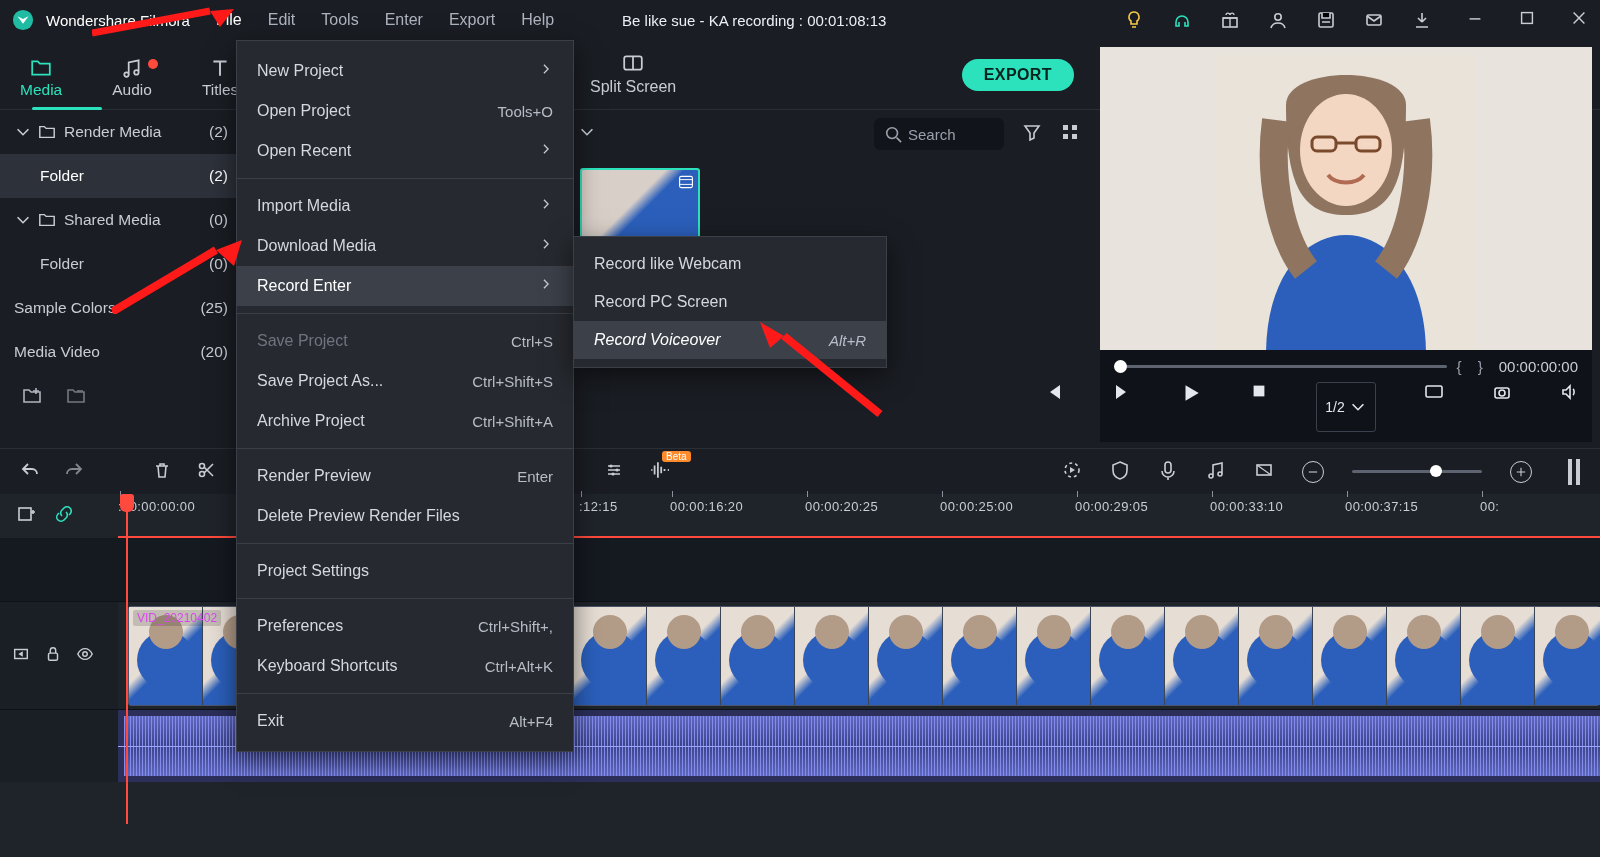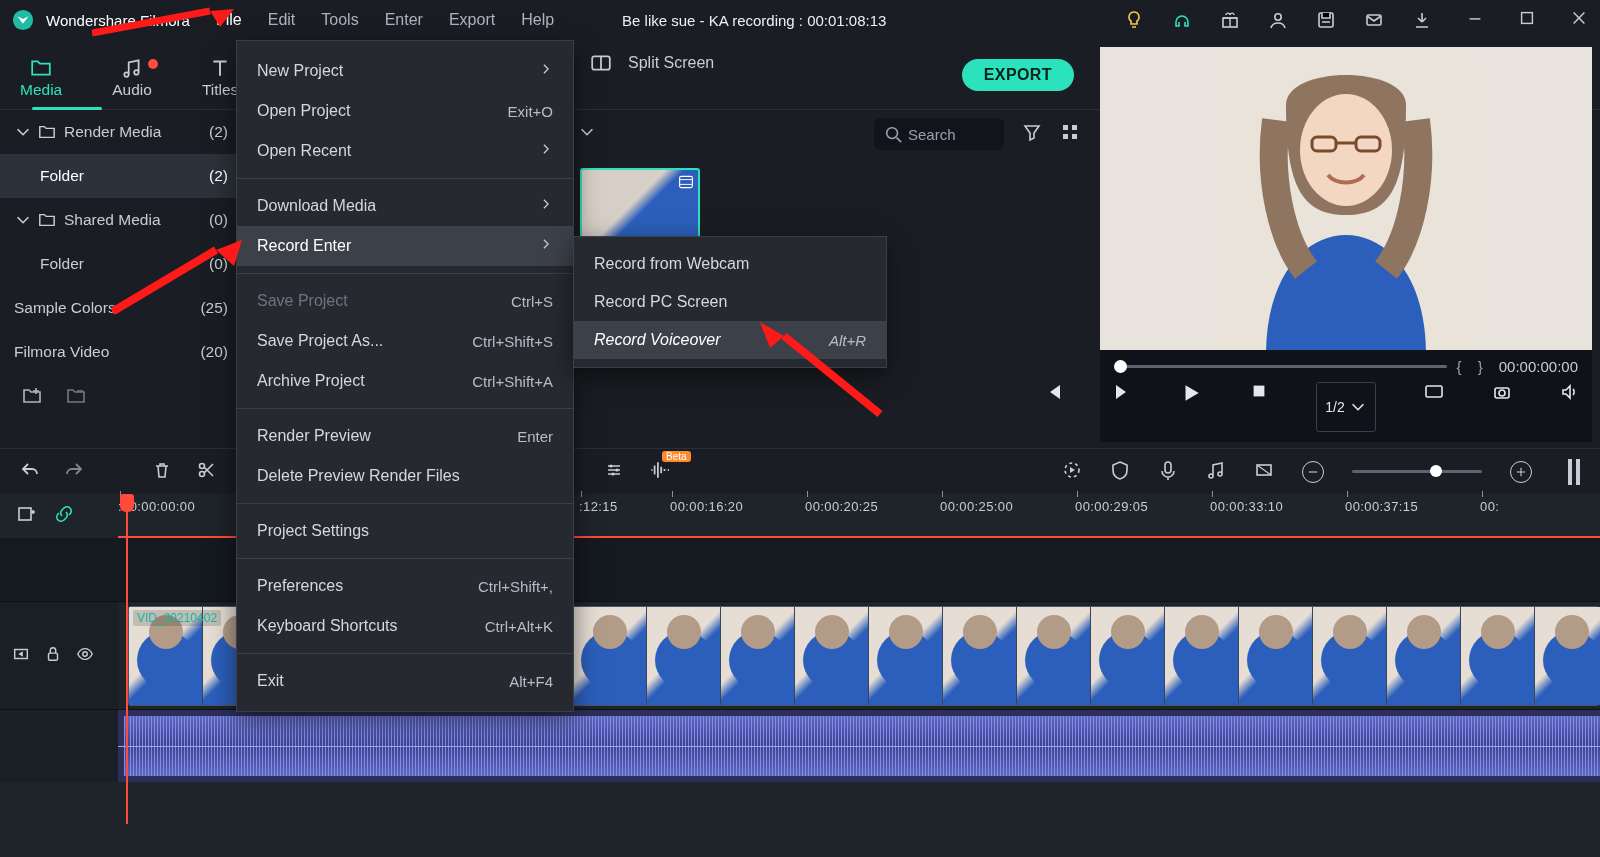--- a/index.html
+++ b/index.html
@@ -17,21 +17,21 @@
 .title-icons { display: flex; gap: 28px; align-items: center; padding-right: 8px; }
 .title-icons .ticon { width: 20px; height: 20px; display: inline-flex; align-items: center; justify-content: center; color: #c8cdd5; }
 .win-ctrl { display: flex; gap: 34px; margin-left: 18px; align-items: center; color: #c8cdd5; }
 
 
 .tabs-row { height: 70px; display: flex; align-items: flex-end; padding: 0 20px; gap: 50px; border-bottom: 1px solid #2a2f37; position: relative; }
 .tab { display: flex; flex-direction: column; align-items: center; gap: 2px; padding-bottom: 10px; font-size: 15.5px; color: #c8cdd5; position: relative; }
 .tab.active { color: #2ce2bd; }
 .tab-underline { position: absolute; bottom: -1px; left: 12px; width: 70px; height: 3px; background: #2ce2bd; border-radius: 2px; }
 .tab-reddot::after { content: ""; position: absolute; top: 2px; right: -6px; width: 10px; height: 10px; background: #ff4a3d; border-radius: 50%; }
-.split-screen-tab { position: absolute; left: 590px; top: 12px; display: flex; align-items: center; gap: 16px; color: #c8cdd5; }
+.split-screen-tab { position: absolute; left: 590px; top: 12px; display: flex; flex-direction: column; align-items: center; gap: 4px; color: #c8cdd5; }
 .export-btn { position: absolute; right: 526px; top: 19px; background: #2ce2bd; color: #06221c; font-weight: 700; font-size: 16px; padding: 7px 22px; border-radius: 22px; letter-spacing: 0.4px; }
 
 
 .left-panel { position: absolute; top: 110px; left: 0; width: 242px; background: #1a1d23; }
 .left-row { display: flex; align-items: center; height: 44px; padding: 0 14px; font-size: 15.5px; color: #c8cdd5; }
 .left-row .count { margin-left: auto; }
 .left-row.selected { background: #2c313a; color: #fff; }
 
 .folder-tools { height: 48px; display: flex; align-items: center; gap: 24px; padding: 0 22px; color: #aeb4bf; }
 
@@ -74,21 +74,21 @@
 .playhead { position: absolute; left: 126px; top:0; width: 2px; height: 330px; background: #ff4a3d; z-index: 20; }
 .playhead::before { content:""; position:absolute; top:0; left:-6px; width:14px; height:18px; background:#ff4a3d; border-radius: 3px 3px 6px 6px; }
 .red-rule { position:absolute; top:42px; left:118px; right:0; height:2px; background:#ff4a3d; }
 
 .gap-track { height: 64px; background: #151920; border-bottom: 1px solid #0e1117; }
 
 .video-track { height: 108px; display: flex; background: #1f232a; position: relative; border-bottom: 1px solid #0e1117; }
 .track-head { width: 118px; display:flex; align-items:center; gap:14px; padding-left:12px; color:#c8cdd5; background:#1a1e25; }
 .track-body { flex:1; position:relative; overflow:hidden; }
 .clip { position:absolute; top:4px; left:10px; right:0; height:100px; background:#2a3340; border:1px solid #4a5568; border-radius:3px; display:flex; }
-.clip-label { position:absolute; top:3px; left:4px; font-size:12px; color:#14b8a6; z-index:4; background: rgba(0,0,0,0.15); padding:1px 4px; border-radius:2px; }
+.clip-label { position:absolute; top:3px; left:4px; font-size:12px; color:#d946ef; z-index:4; background: rgba(0,0,0,0.15); padding:1px 4px; border-radius:2px; }
 .clip-frame { flex:0 0 74px; height:100%; background: linear-gradient(135deg,#e6ddd4 45%,#2b5fbb 55%); border-right:1px solid #3a4452; position:relative; }
 .clip-frame .h { position:absolute; top:8px; left:50%; transform:translateX(-50%); width:34px; height:34px; background:#b29b87; border-radius:50%; box-shadow: 0 28px 0 12px #2b5fbb; }
 
 .audio-track { height: 72px; display:flex; background:#1f232a; }
 .audio-body { flex:1; background:#2b2f59; position:relative; overflow:hidden; }
 .wave { position:absolute; left:6px; top:6px; right:0; bottom:6px; background:
   repeating-linear-gradient(90deg, #8f96ff 0 1px, transparent 1px 3px),
   linear-gradient(#646fc9, #3e478e, #646fc9);
   opacity:0.9;
 }
@@ -404,21 +404,21 @@
   </div>
   <div class="left-row" style="padding-left:40px">
     <span>Folder</span>
     <span class="count">(0)</span>
   </div>
   <div class="left-row">
     <span>Sample Colors</span>
     <span class="count">(25)</span>
   </div>
   <div class="left-row">
-    <span>Filmora Video</span>
+    <span>Media Video</span>
     <span class="count">(20)</span>
   </div>
   <div class="folder-tools">
     <span><svg class="ic20" viewBox="0 0 20 20">
           <use href="#i-folder"></use>
           <path d="M14 2v6M11 5h6" stroke="currentColor" stroke-width="1.6"></path>
         </svg></span>
     <span style="opacity:.6"><svg class="ic20" viewBox="0 0 20 20">
           <use href="#i-folder"></use>
           <path d="M11 5h6" stroke="currentColor" stroke-width="1.6"></path>
@@ -681,29 +681,35 @@
 
 <div class="dropdown" id="file-dd">
     <div class="dd-item">
       <span>New Project</span>
       <span class="chev"><svg width="14" height="14" viewBox="0 0 20 20">
           <use href="#i-chev-r"></use>
         </svg></span>
     </div>
     <div class="dd-item">
       <span>Open Project</span>
-      <span class="sc">Exit+O</span>
+      <span class="sc">Tools+O</span>
     </div>
     <div class="dd-item">
       <span>Open Recent</span>
       <span class="chev"><svg width="14" height="14" viewBox="0 0 20 20">
           <use href="#i-chev-r"></use>
         </svg></span>
     </div>
     <div class="dd-sep"></div>
+    <div class="dd-item">
+      <span>Import Media</span>
+      <span class="chev"><svg width="14" height="14" viewBox="0 0 20 20">
+          <use href="#i-chev-r"></use>
+        </svg></span>
+    </div>
     <div class="dd-item">
       <span>Download Media</span>
       <span class="chev"><svg width="14" height="14" viewBox="0 0 20 20">
           <use href="#i-chev-r"></use>
         </svg></span>
     </div>
     <div class="dd-item hover">
       <span>Record Enter</span>
       <span class="chev"><svg width="14" height="14" viewBox="0 0 20 20">
           <use href="#i-chev-r"></use>
@@ -745,21 +751,21 @@
     </div>
     <div class="dd-sep"></div>
     <div class="dd-item">
       <span>Exit</span>
       <span class="sc">Alt+F4</span>
     </div>
   </div>
 
 <div class="submenu" id="record-sub">
     <div class="dd-item">
-      <span>Record from Webcam</span>
+      <span>Record like Webcam</span>
     </div>
     <div class="dd-item">
       <span>Record PC Screen</span>
     </div>
     <div class="dd-item hover">
       <span>Record Voiceover</span>
       <span class="sc">Alt+R</span>
     </div>
   </div>
 

